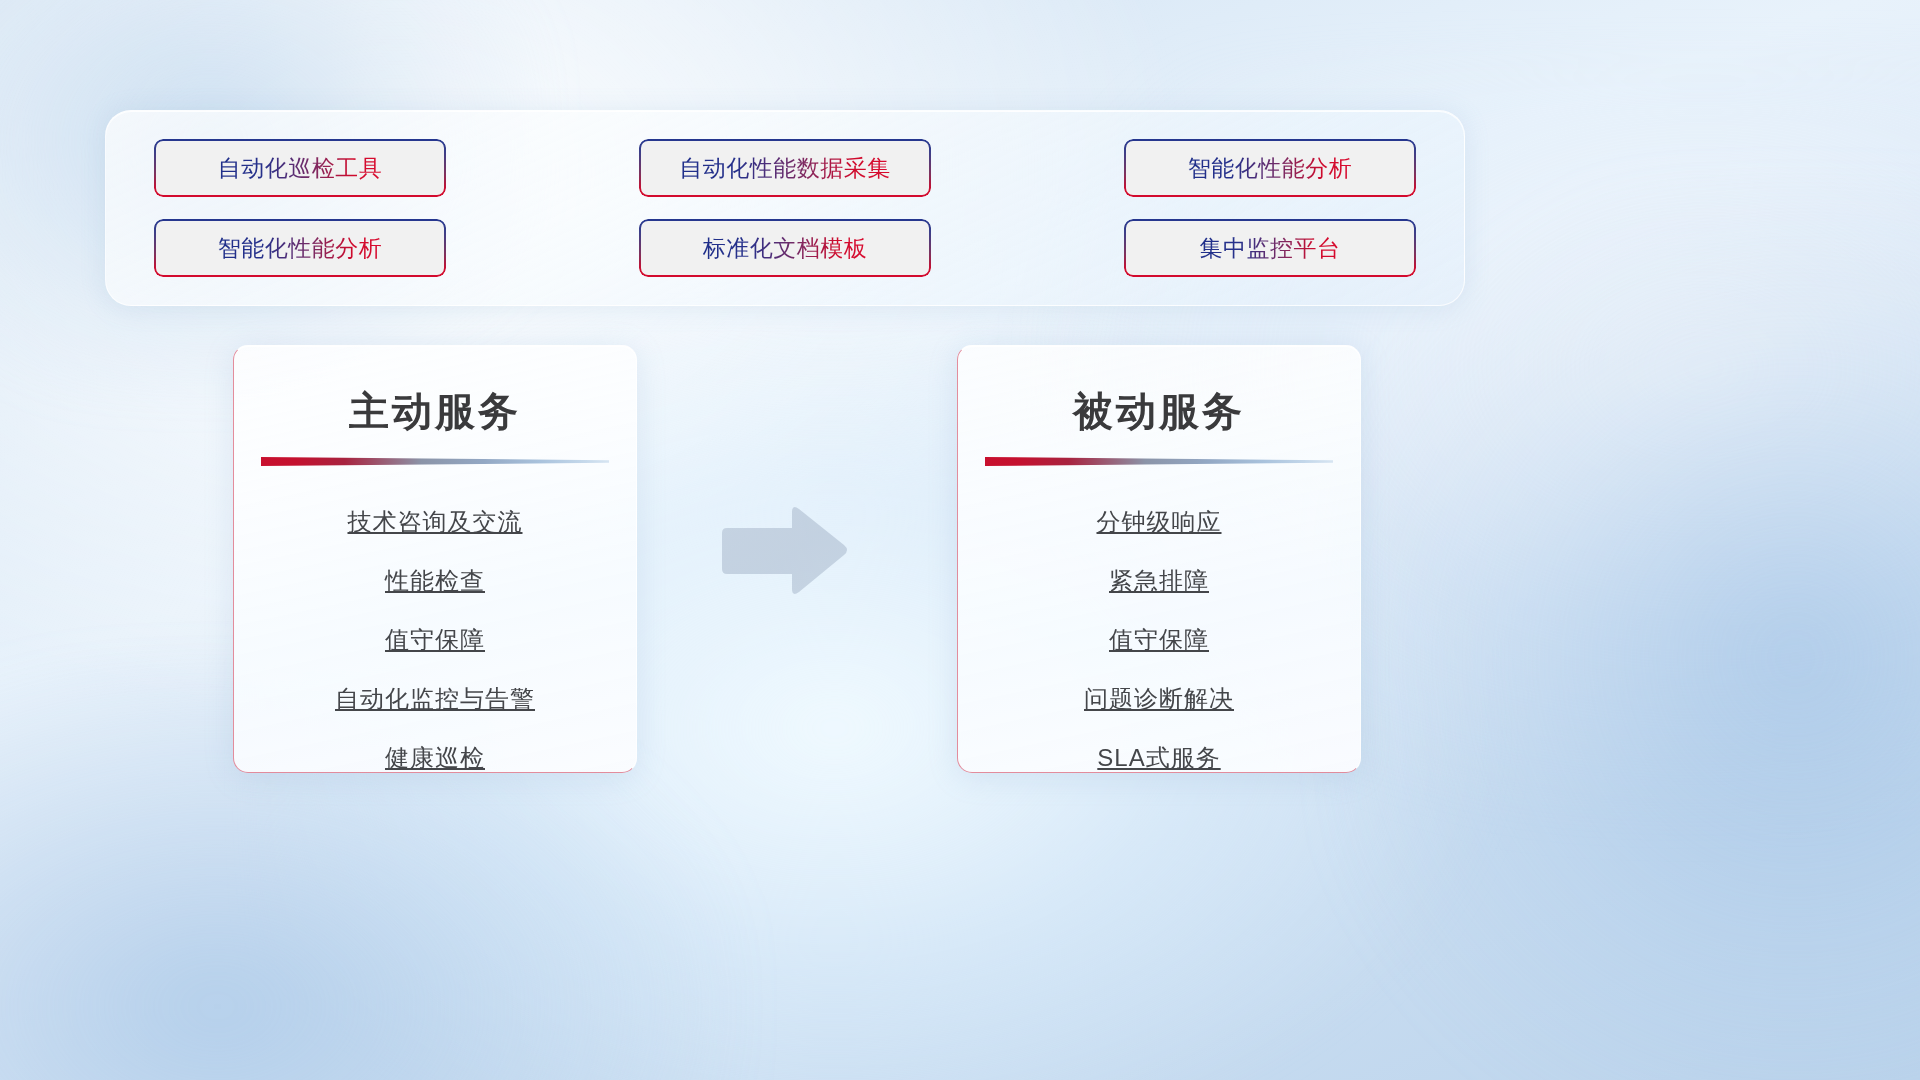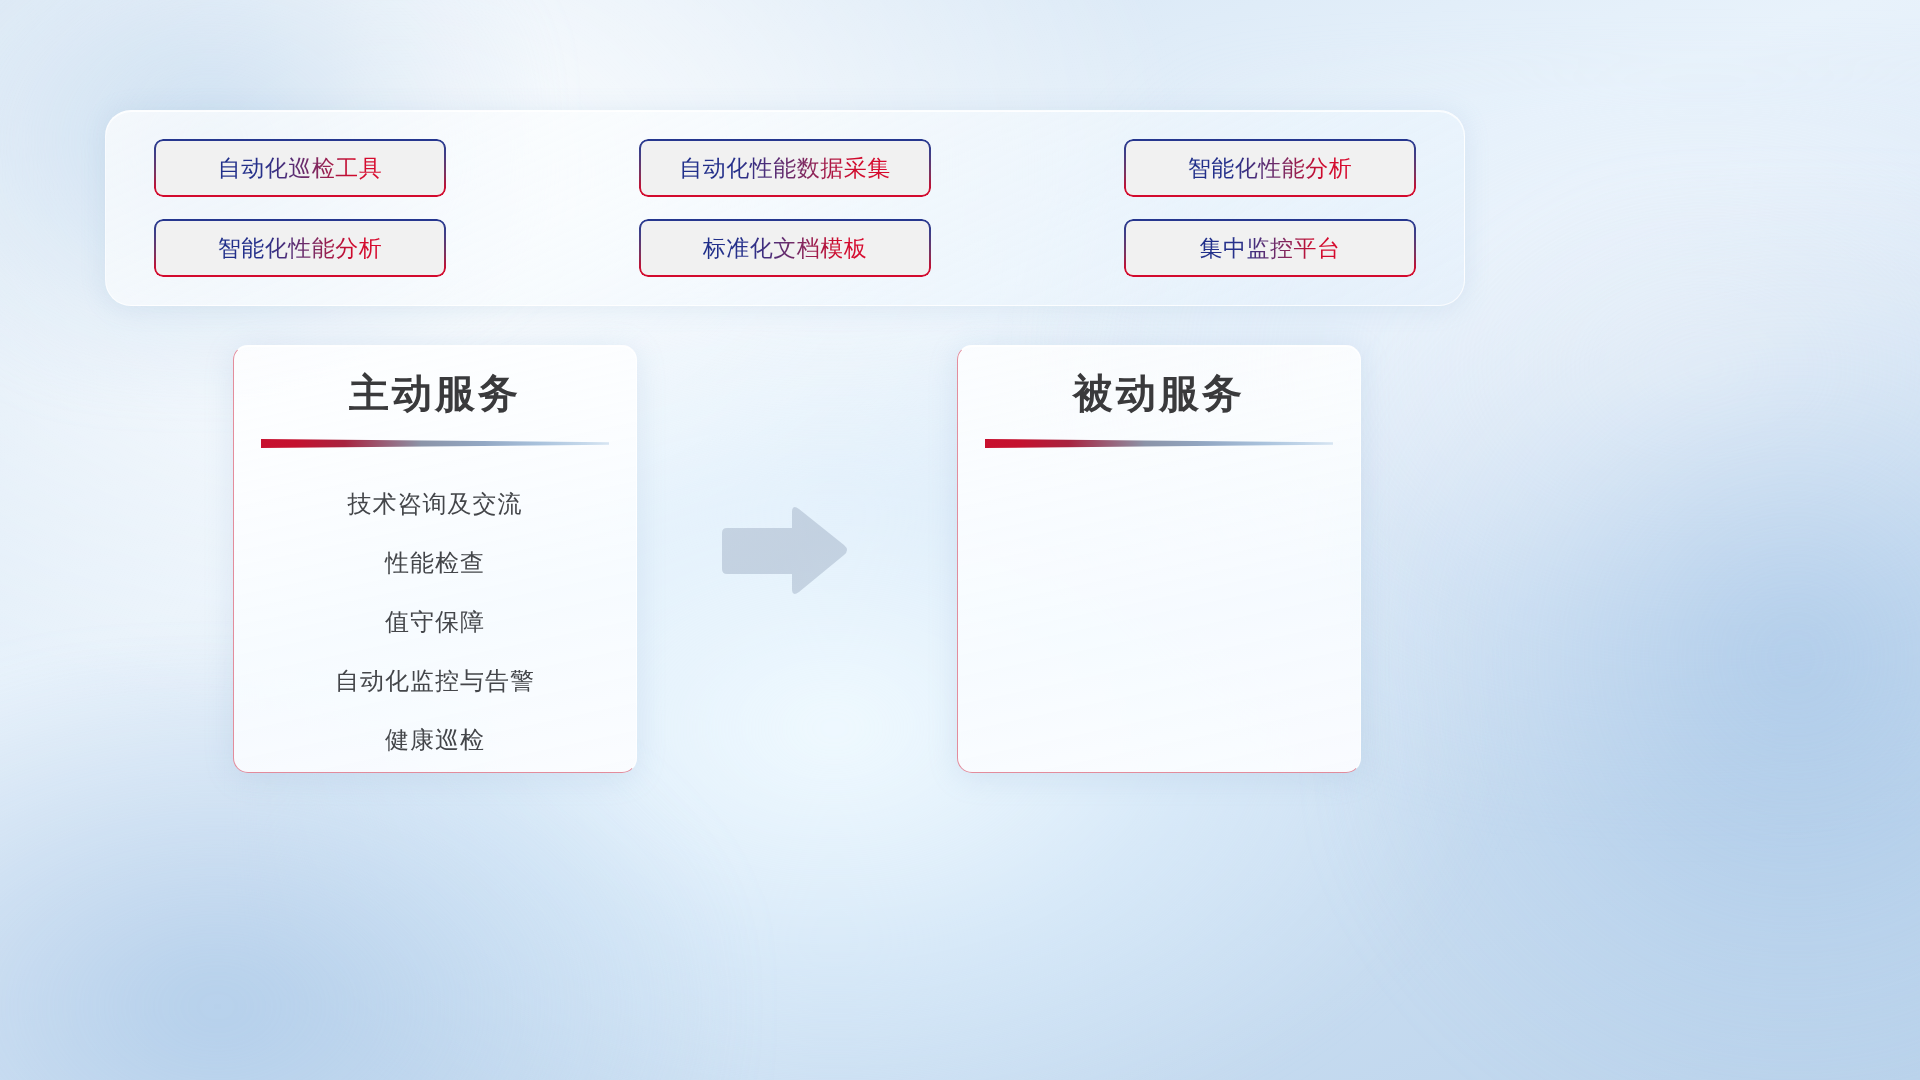--- a/index.html
+++ b/index.html
@@ -102,21 +102,21 @@
     border-left:1.6px solid rgba(214,72,96,.62);
     border-bottom:1.6px solid rgba(214,72,96,.62);
     box-shadow:0 4px 30px rgba(120,160,200,.18), inset 0 1px 0 rgba(255,255,255,.9);
     box-sizing:border-box;
     overflow:hidden;
   }
   .card-left{left:233px;}
   .card-right{left:957px;}
 
   .card-title{
-    margin-top:20px;
+    margin-top:38px;
     text-align:center;
     font-size:40px;
     font-weight:700;
     color:#3a3a3c;
     letter-spacing:3px;
   }
   .divider-wrap{
     margin:16px auto 0;
     width:348px;height:11px;
     position:relative;
@@ -133,20 +133,21 @@
     display:flex;flex-direction:column;
     align-items:center;
     gap:0;
   }
   .card-list-item{
     font-size:24px;
     color:#44464a;
     letter-spacing:1px;
     line-height:59px;
     white-space:nowrap;
+    text-decoration:underline;
   }
 
   
   .arrow{
     position:absolute;left:716px;top:503px;width:134px;height:96px;
   }
   .arrow svg{display:block;width:134px;height:96px;}
 
 </style>
 </head>
@@ -213,13 +214,20 @@
     </defs>
     <path d="M6 30 Q6 25 11 25 L76 25 L76 9 Q76 1 83 6 L128 42 Q134 47 128 52 L83 89 Q76 94 76 86 L76 71 L11 71 Q6 71 6 66 Z" fill="url(#agrad)"></path>
   </svg>
 </div>
 
 <div class="card card-right">
   <div class="card-title">被动服务</div>
   <div class="divider-wrap">
     <div class="divider"></div>
   </div>
+  <div class="card-list">
+    <div class="card-list-item">分钟级响应</div>
+    <div class="card-list-item">紧急排障</div>
+    <div class="card-list-item">值守保障</div>
+    <div class="card-list-item">问题诊断解决</div>
+    <div class="card-list-item">SLA式服务</div>
+  </div>
 </div>
 
 </body></html>

